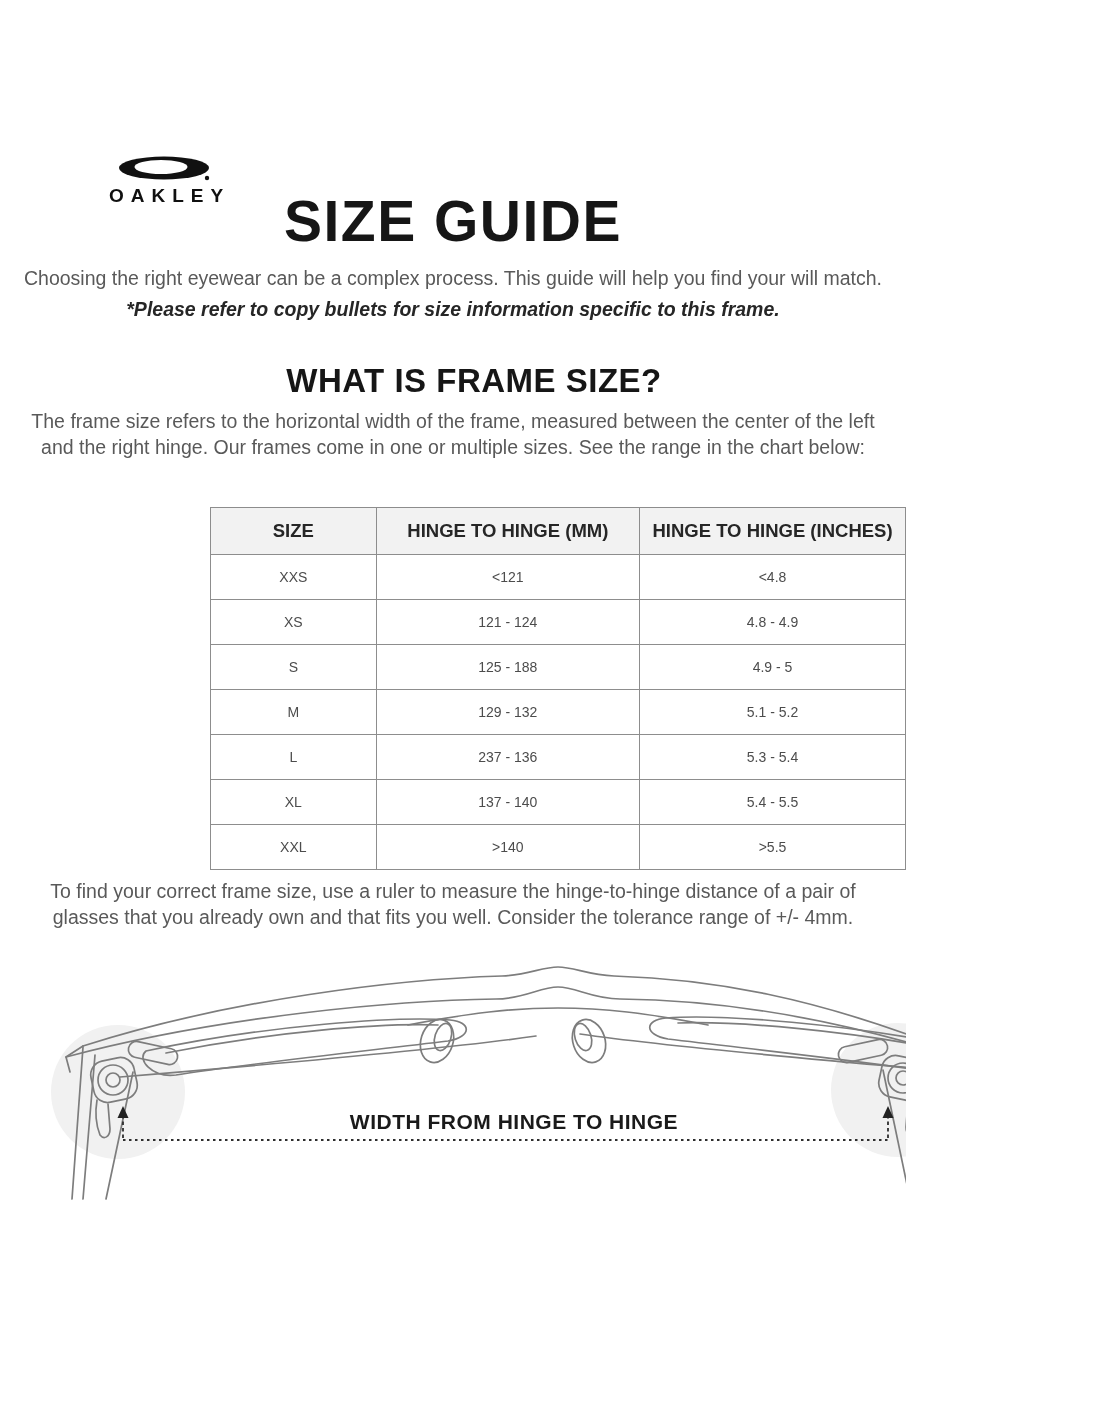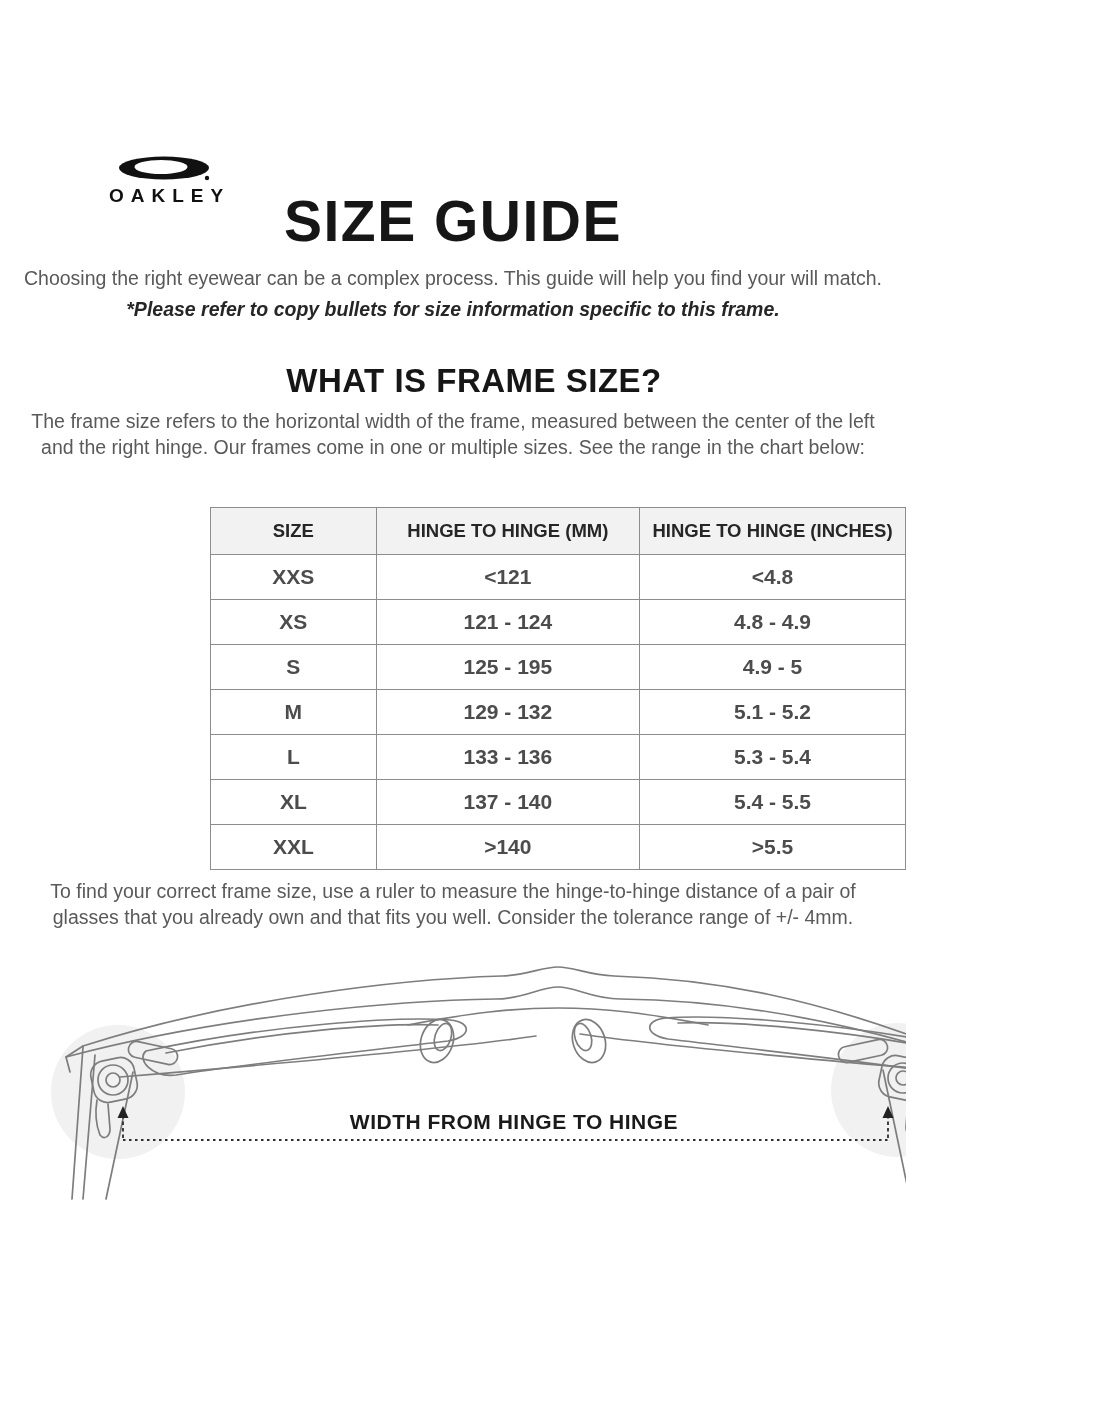--- a/index.html
+++ b/index.html
@@ -37,21 +37,21 @@
   .size-table { border-collapse:collapse; margin:46px 0 0 210px; table-layout:fixed;padding-left:23px; }
   .size-table col.c1 { width:169px; }
   .size-table col.c2 { width:269px; }
   .size-table col.c3 { width:271px; }
   .size-table th {
     height:44px; background:#f2f2f2; border:1px solid #8d8d8d;
     font-size:18.5px; font-weight:700; color:#262626; text-align:center;
   }
   .size-table td {
     height:42px; border:1px solid #8d8d8d;
-    font-size:21px; color:#4c4c4c; text-align:center; font-weight:700;
+    font-size:14px; color:#4c4c4c; text-align:center; font-weight:400;
   }
 
   
   .diagram { margin:29px 0 0; text-align:center; }
   .diagram svg { display:block; margin:0 auto; }
   .art { fill:none; stroke:#7d7d7d; stroke-width:1.7; stroke-linecap:round; stroke-linejoin:round; }
   .measure { stroke:#2e2e2e; stroke-width:1.8; fill:none; }
   .diagram-label {
     font-family:"Liberation Sans","DejaVu Sans",sans-serif;
     font-size:21px; font-weight:700; letter-spacing:0.5px; fill:#1a1a1a;
@@ -98,31 +98,31 @@
           <td>&lt;121</td>
           <td>&lt;4.8</td>
         </tr>
         <tr>
           <td>XS</td>
           <td>121 - 124</td>
           <td>4.8 - 4.9</td>
         </tr>
         <tr>
           <td>S</td>
-          <td>125 - 195</td>
+          <td>125 - 188</td>
           <td>4.9 - 5</td>
         </tr>
         <tr>
           <td>M</td>
           <td>129 - 132</td>
           <td>5.1 - 5.2</td>
         </tr>
         <tr>
           <td>L</td>
-          <td>133 - 136</td>
+          <td>237 - 136</td>
           <td>5.3 - 5.4</td>
         </tr>
         <tr>
           <td>XL</td>
           <td>137 - 140</td>
           <td>5.4 - 5.5</td>
         </tr>
         <tr>
           <td>XXL</td>
           <td>&gt;140</td>

